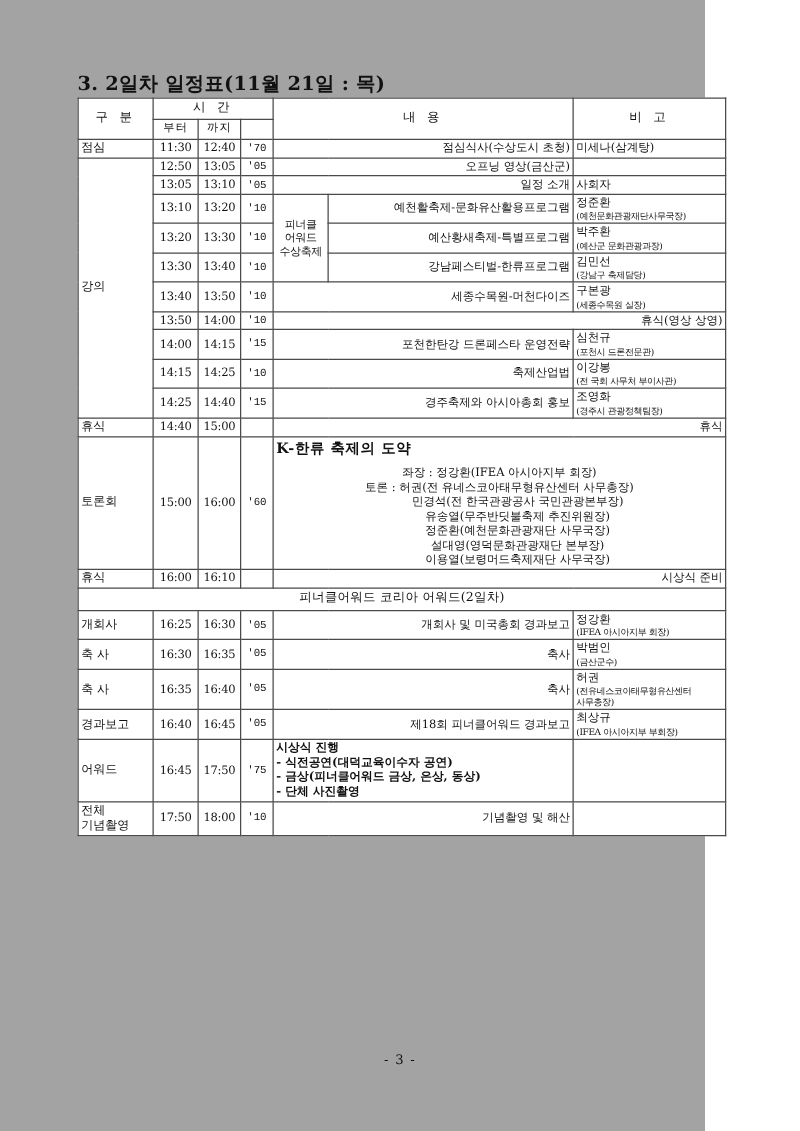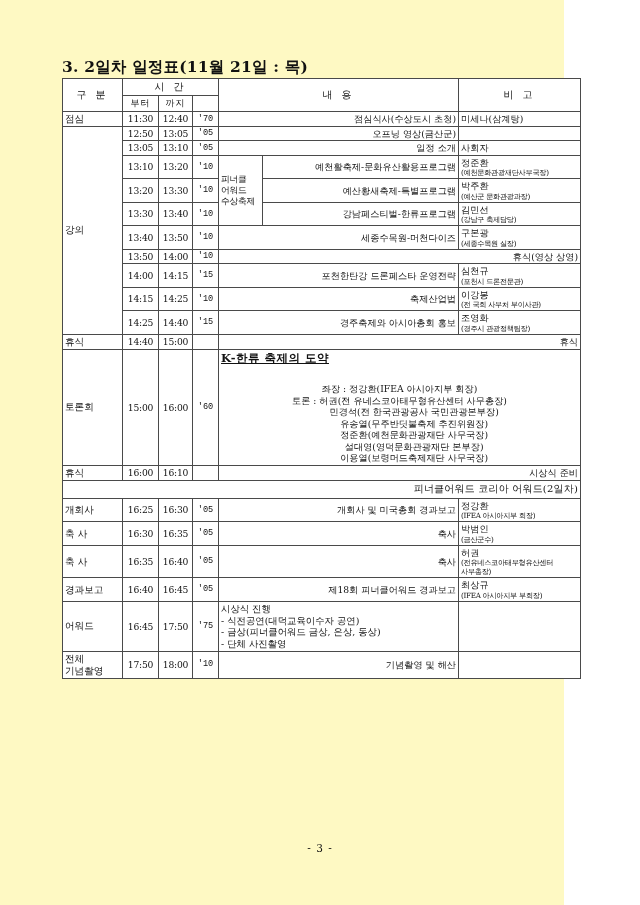--- a/index.html
+++ b/index.html
@@ -13,21 +13,21 @@
     font-family: "DejaVu Serif", "Liberation Serif", serif;
     color: #111111;
     position: relative;
     overflow: hidden;
   }
   .page {
     position: absolute;
     left: 0; top: 0;
     width: 564px;
     height: 905px;
-    background: #fef9c3;
+    background: #a3a3a3;
   }
   .doc-title {
     position: absolute;
     left: 62px;
     top: 57px;
     font-size: 15.5px;
     font-weight: bold;
     letter-spacing: 0.2px;
     white-space: nowrap;
   }
@@ -90,55 +90,54 @@
     text-align: left;
     font-size: 9.2px;
     line-height: 1.2;
   }
   .note .sub {
     display: block;
     font-size: 7.2px;
     letter-spacing: -0.3px;
   }
   .sub-cat {
-    text-align: left;
+    text-align: center;
     font-size: 8.8px;
     line-height: 1.35;
     letter-spacing: -0.3px;
     font-family: Liberation Serif, serif;
   }
   .section-bar {
-    text-align: right;
+    text-align: center;
     font-weight: bold;
     font-size: 10px;
     letter-spacing: 0.2px;
     height: 15px;
   }
   .panel {
     text-align: left;
     padding: 4px 4px 4px 8px;
     font-size: 9.2px;
     line-height: 1.45;
   }
   .panel .ptitle {
     font-size: 11.5px;
     font-weight: bold;
     letter-spacing: 0.5px;
     display: block;
-    margin-bottom: 18px;
-    text-decoration: underline;
+    margin-bottom: 8px;
   }
   .panel .prow { display: block; white-space: pre; text-align: center; }
   .awardlist {
     text-align: left;
     padding: 5px 4px 5px 8px;
     font-size: 9.4px;
     line-height: 1.9;
   }
-  .awardlist .arow { display: block; }
+  .awardlist .arow { display: block; font-weight: bold; }
   .twoline { line-height: 1.25; }
   .page-num {
     position: absolute;
     left: 0;
     top: 842px;
     width: 640px;
     text-align: center;
     font-size: 10.5px;
     letter-spacing: 1px;
   }

